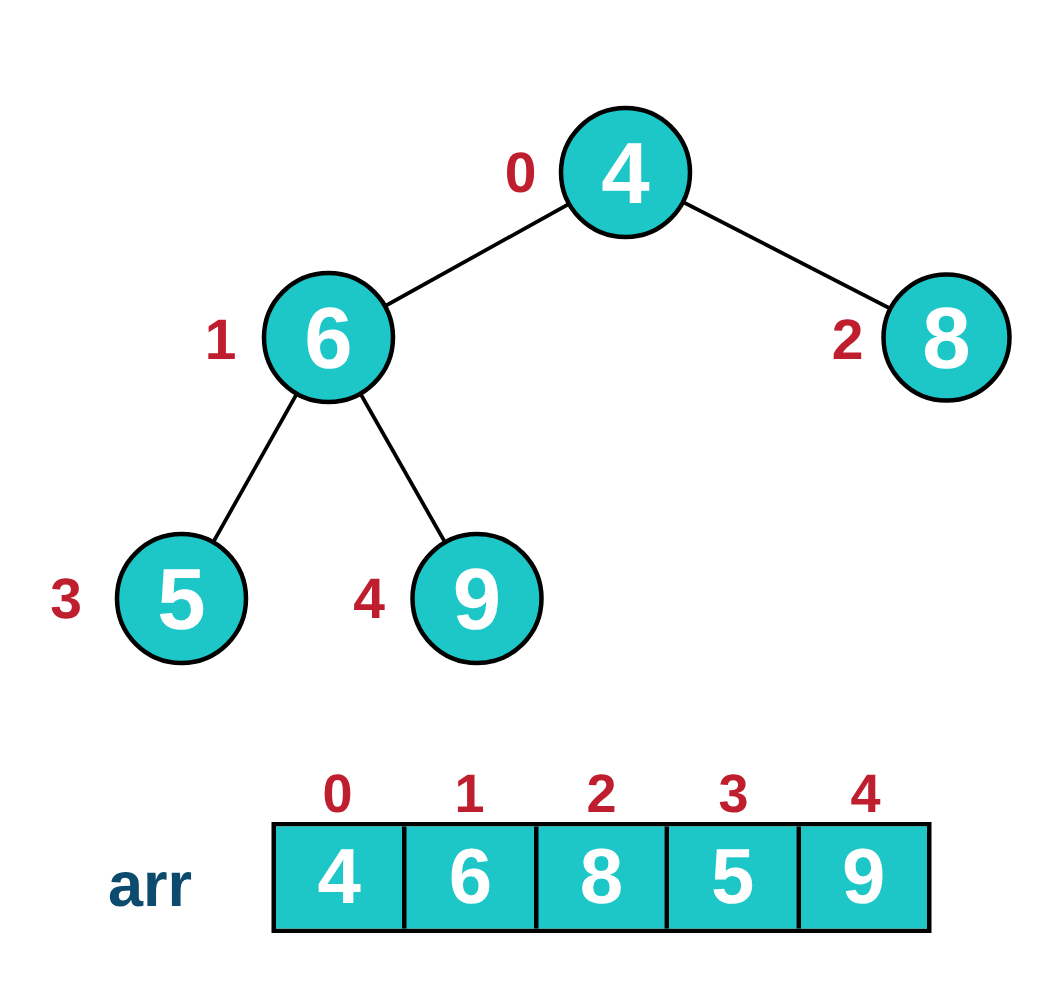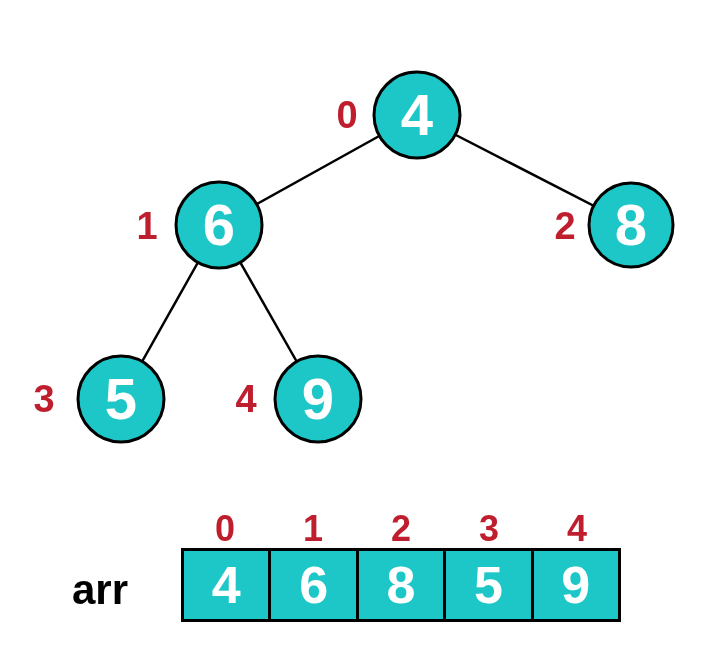--- a/index.html
+++ b/index.html
@@ -44,21 +44,21 @@
     text-anchor: middle;
   }
   .arr-label {
     position: absolute;
     left: 40px;
     top: 566px;
     width: 120px;
     text-align: center;
     font-size: 42px;
     font-weight: bold;
-    color: #000000;
+    color: #0c4a6e;
   }
   .arr-indices {
     position: absolute;
     left: 181px;
     top: 508px;
     display: flex;
   }
   .arr-indices .idx {
     width: 88px;
     text-align: center;

